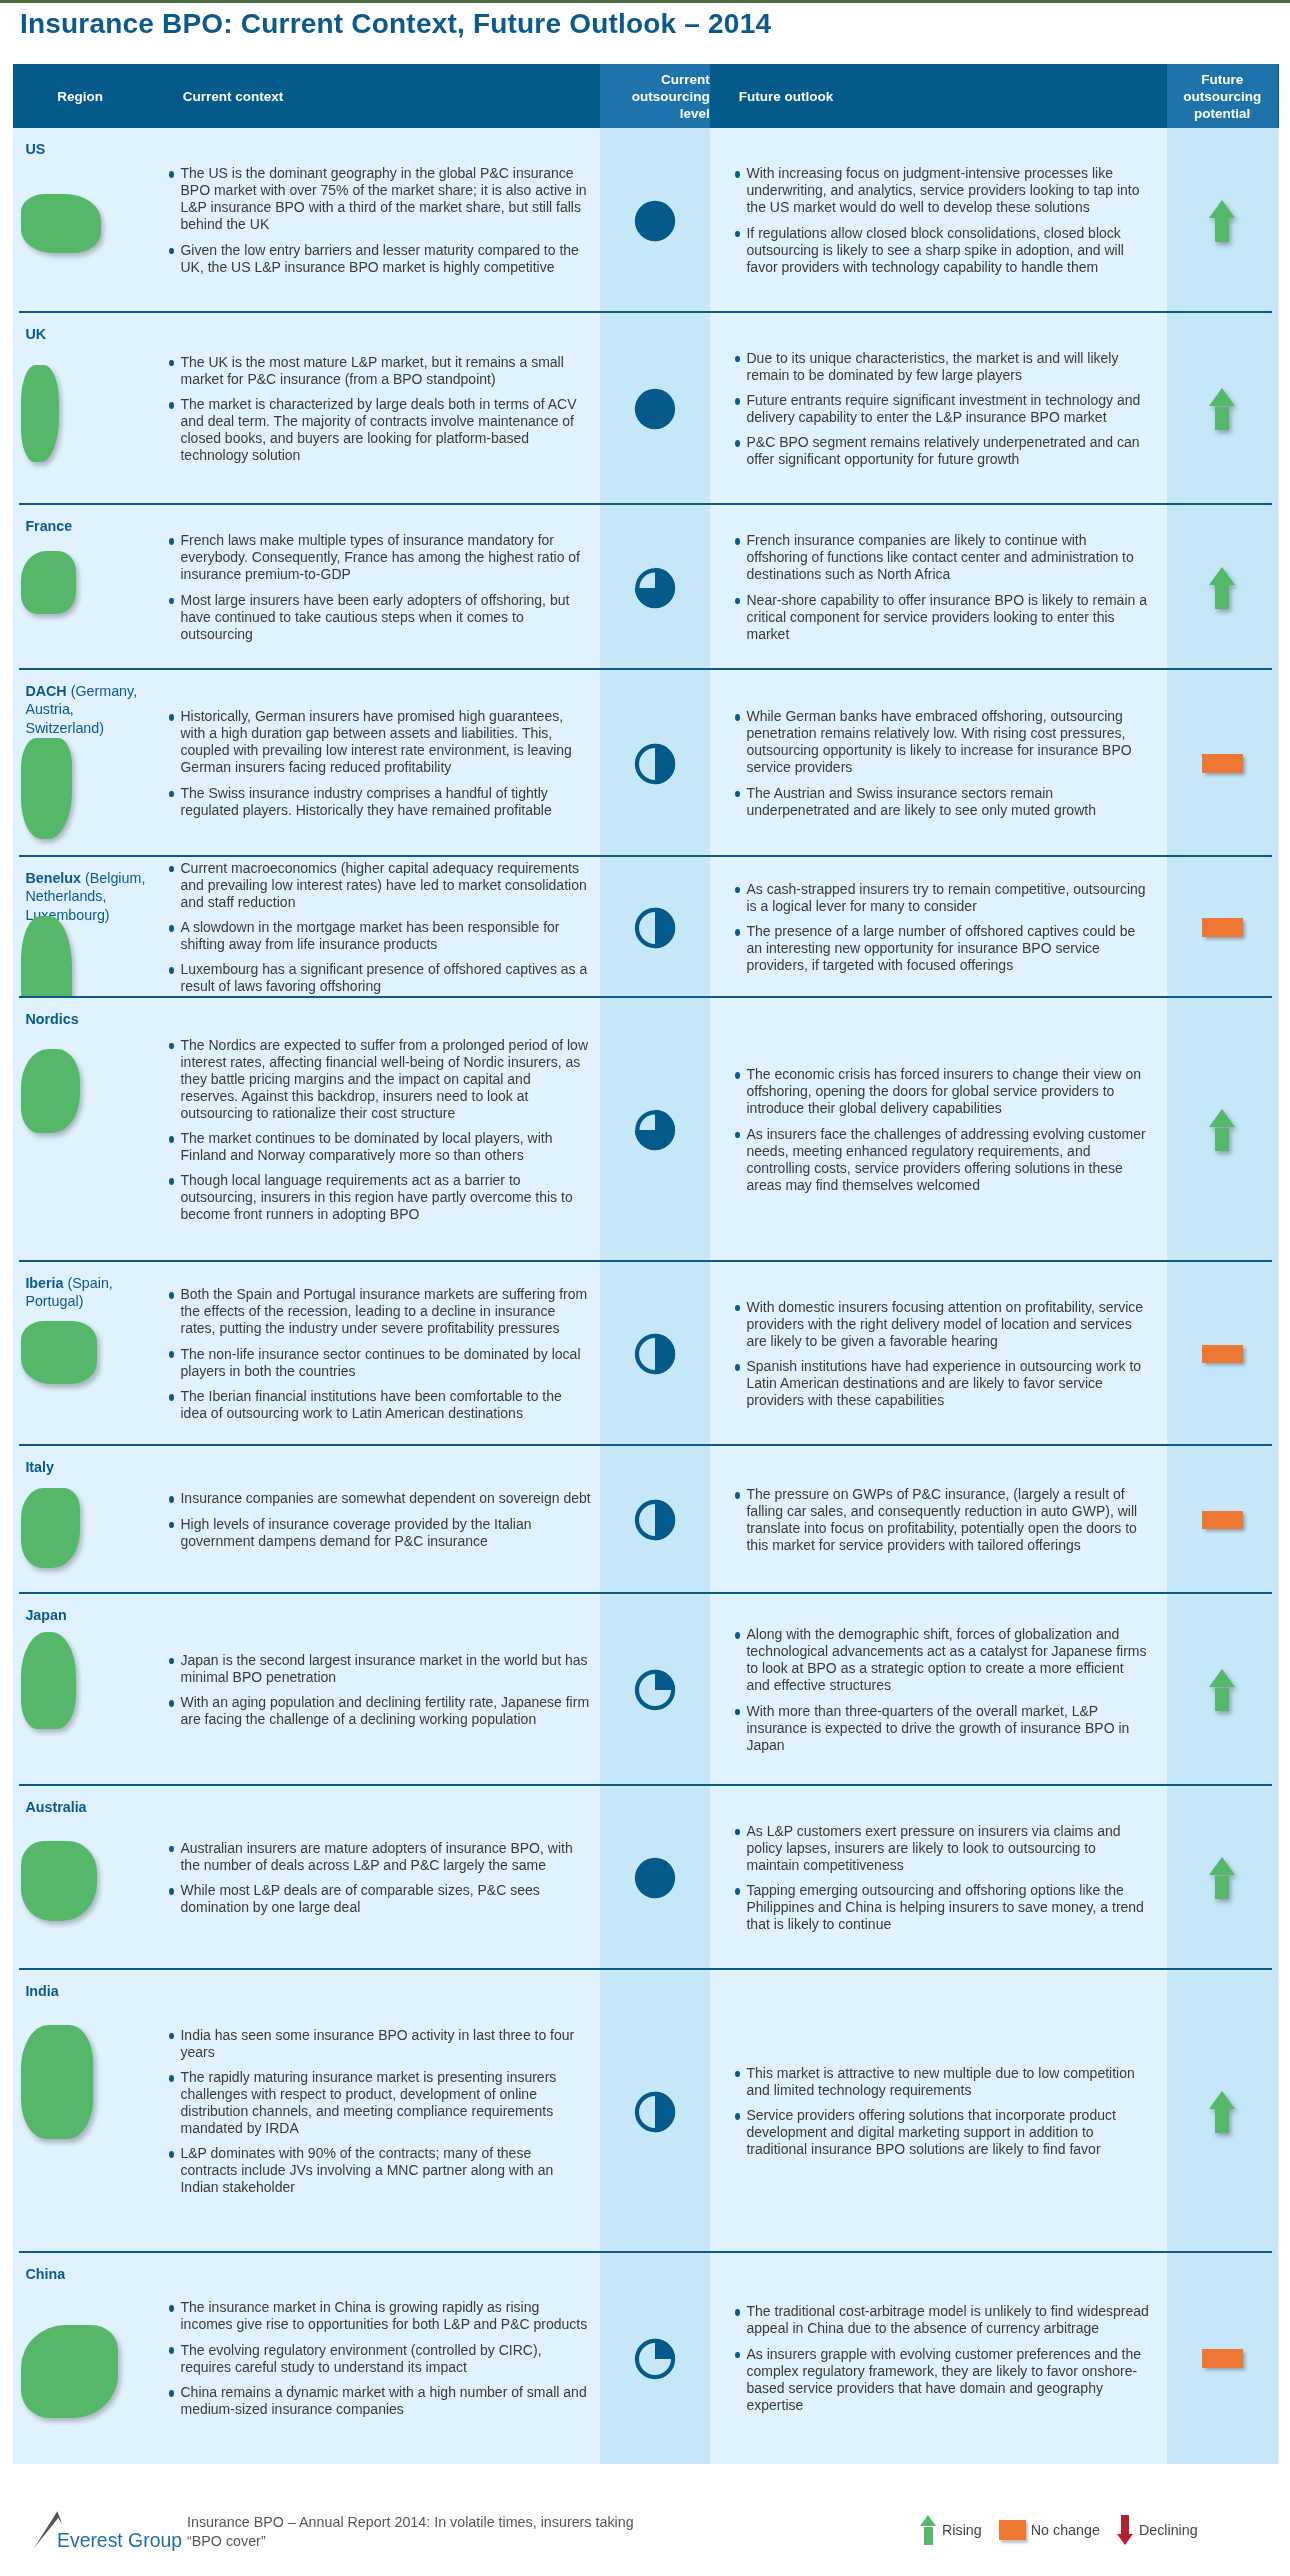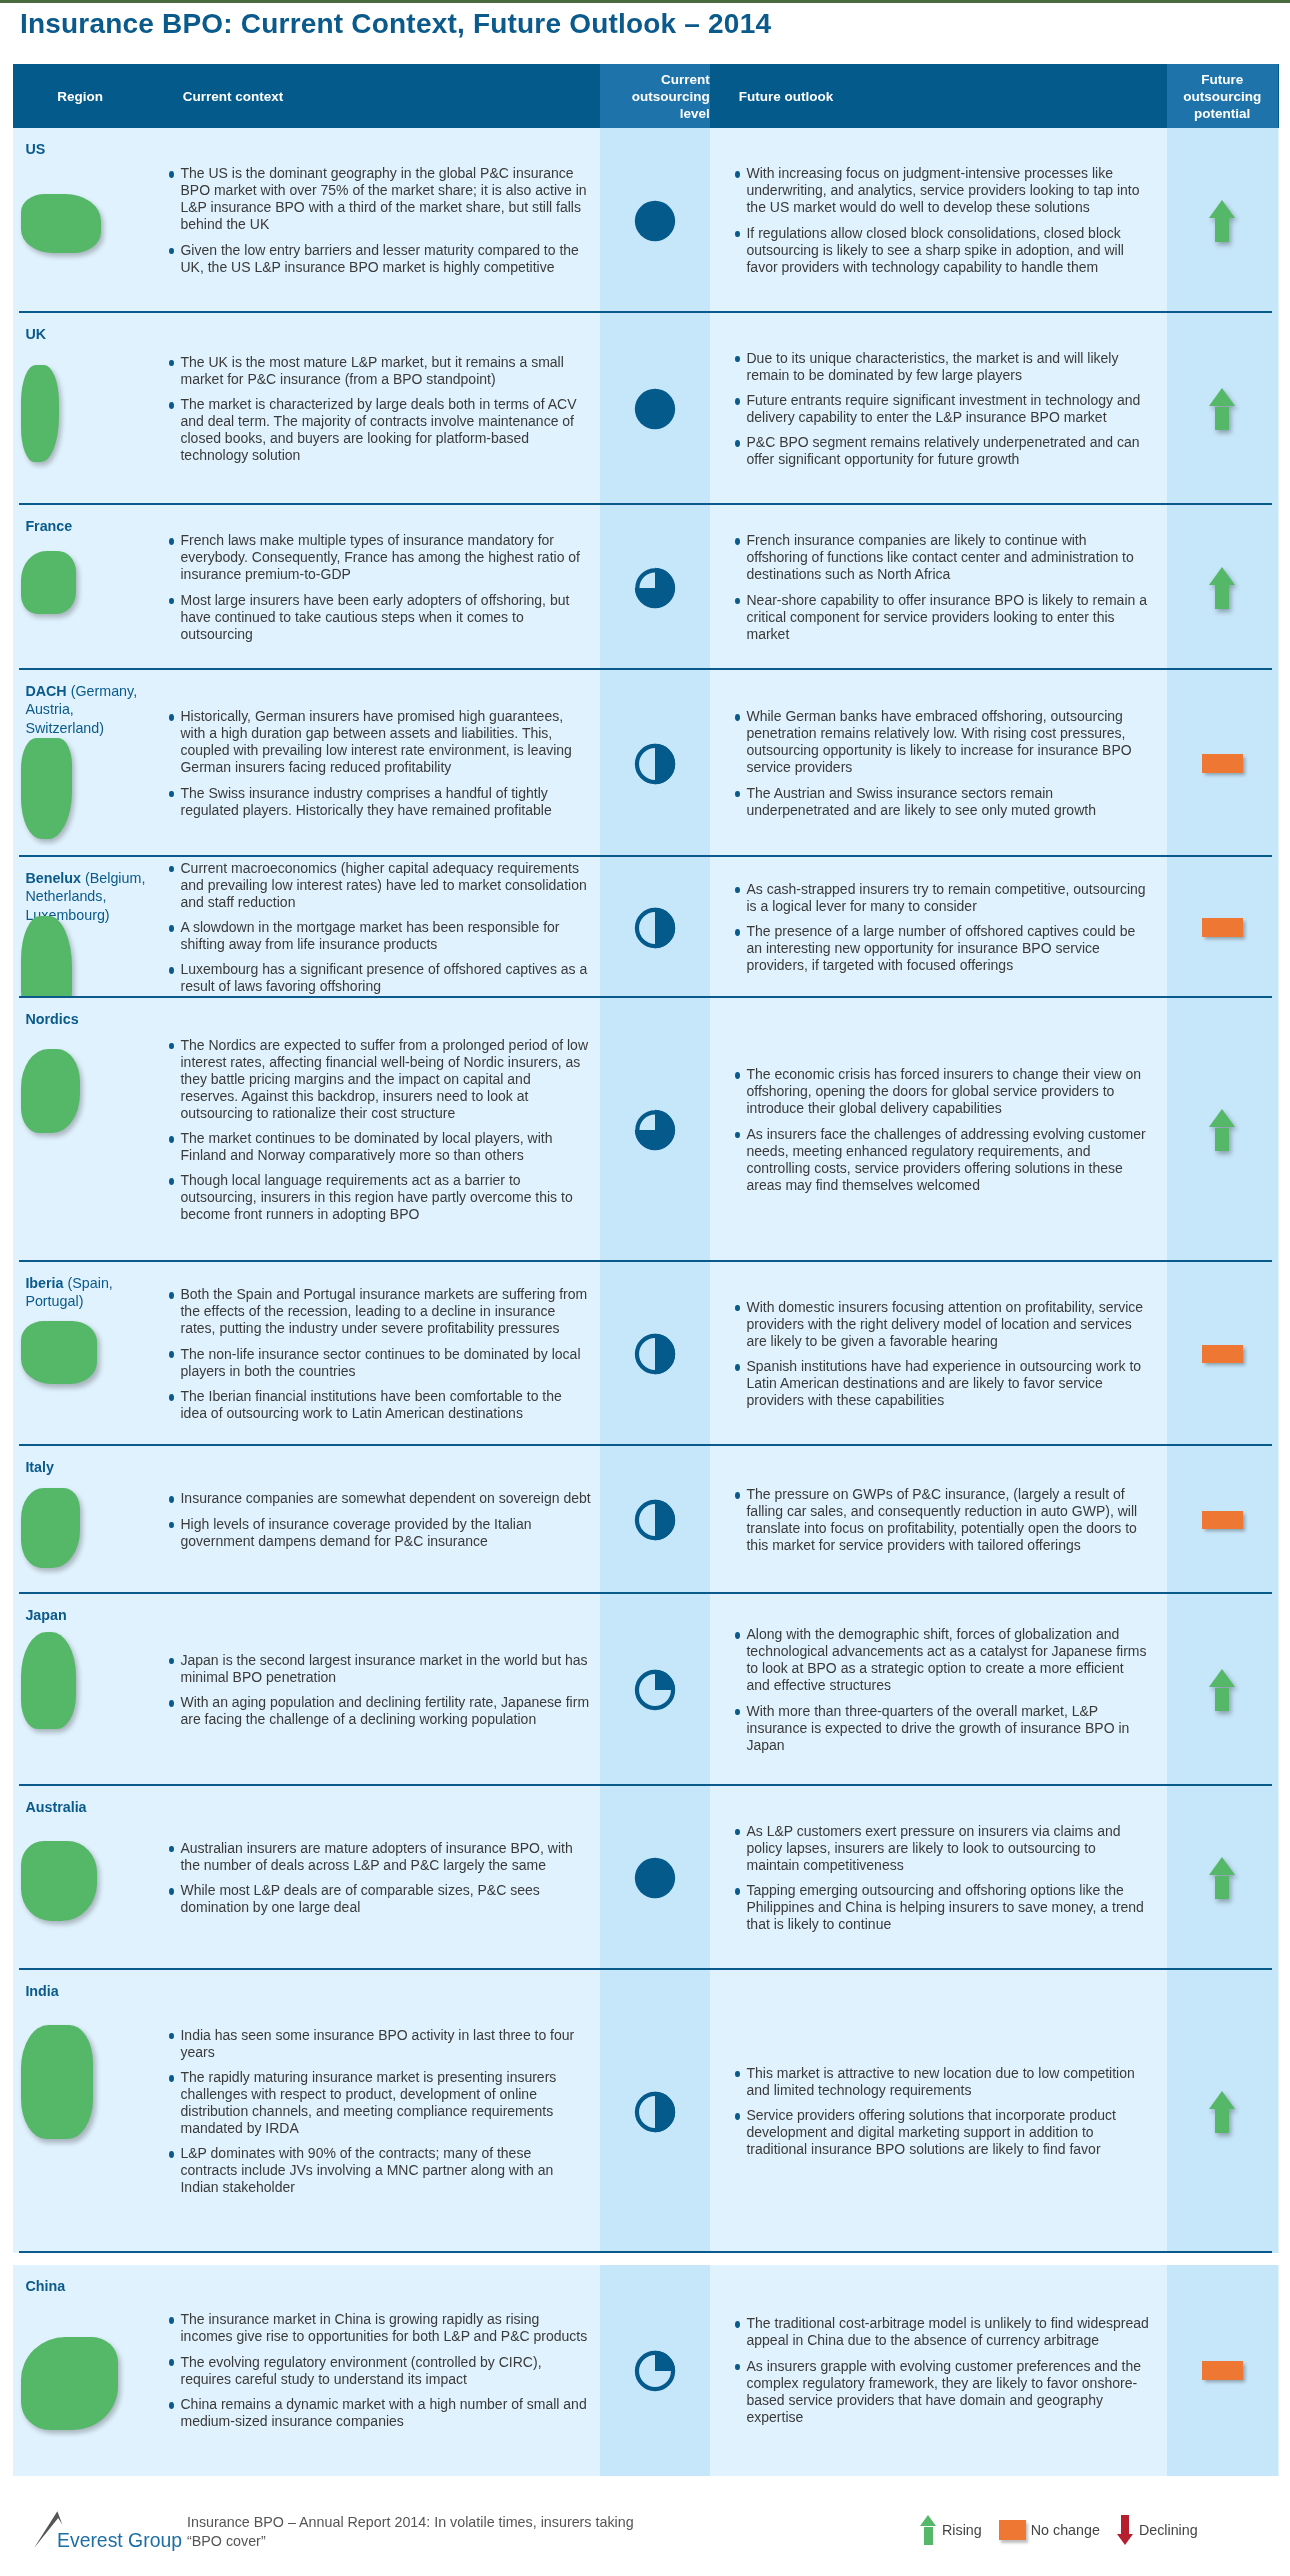--- a/index.html
+++ b/index.html
@@ -344,29 +344,29 @@
           </ul>
         </div>
     <div class="c-lvl">
       <svg width="42" height="42" viewBox="0 0 50 50">
             <circle cx="25" cy="25" r="21.5" fill="#c6e6f9" stroke="#055a8c" stroke-width="5"></circle>
             <path d="M25 1 A24 24 0 0 1 25 49 Z" fill="#055a8c"></path>
           </svg>
     </div>
     <div class="c-out">
           <ul class="bullets">
-            <li>This market is attractive to new location due to low competition and limited technology requirements</li>
+            <li>This market is attractive to new multiple due to low competition and limited technology requirements</li>
             <li>Service providers offering solutions that incorporate product development and digital marketing support in addition to traditional insurance BPO solutions are likely to find favor</li>
           </ul>
         </div>
     <div class="c-pot">
           <div class="arrow-up"></div>
         </div>
       </div>
-      <div class="row last" style="height: 211px; margin-top: 12px;">
+      <div class="row last" style="height: 211px;">
     <div class="c-region">
       <div class="region-name"><b>China</b><span></span></div>
       <div class="map" style="width:97px;height:93px;top:72px;border-radius:46% 27% 47% 30%;"></div>
     </div>
     <div class="c-ctx">
           <ul class="bullets">
             <li>The insurance market in China is growing rapidly as rising incomes give rise to opportunities for both L&amp;P and P&amp;C products</li>
             <li>The evolving regulatory environment (controlled by CIRC), requires careful study to understand its impact</li>
             <li>China remains a dynamic market with a high number of small and medium-sized insurance companies</li>
           </ul>

